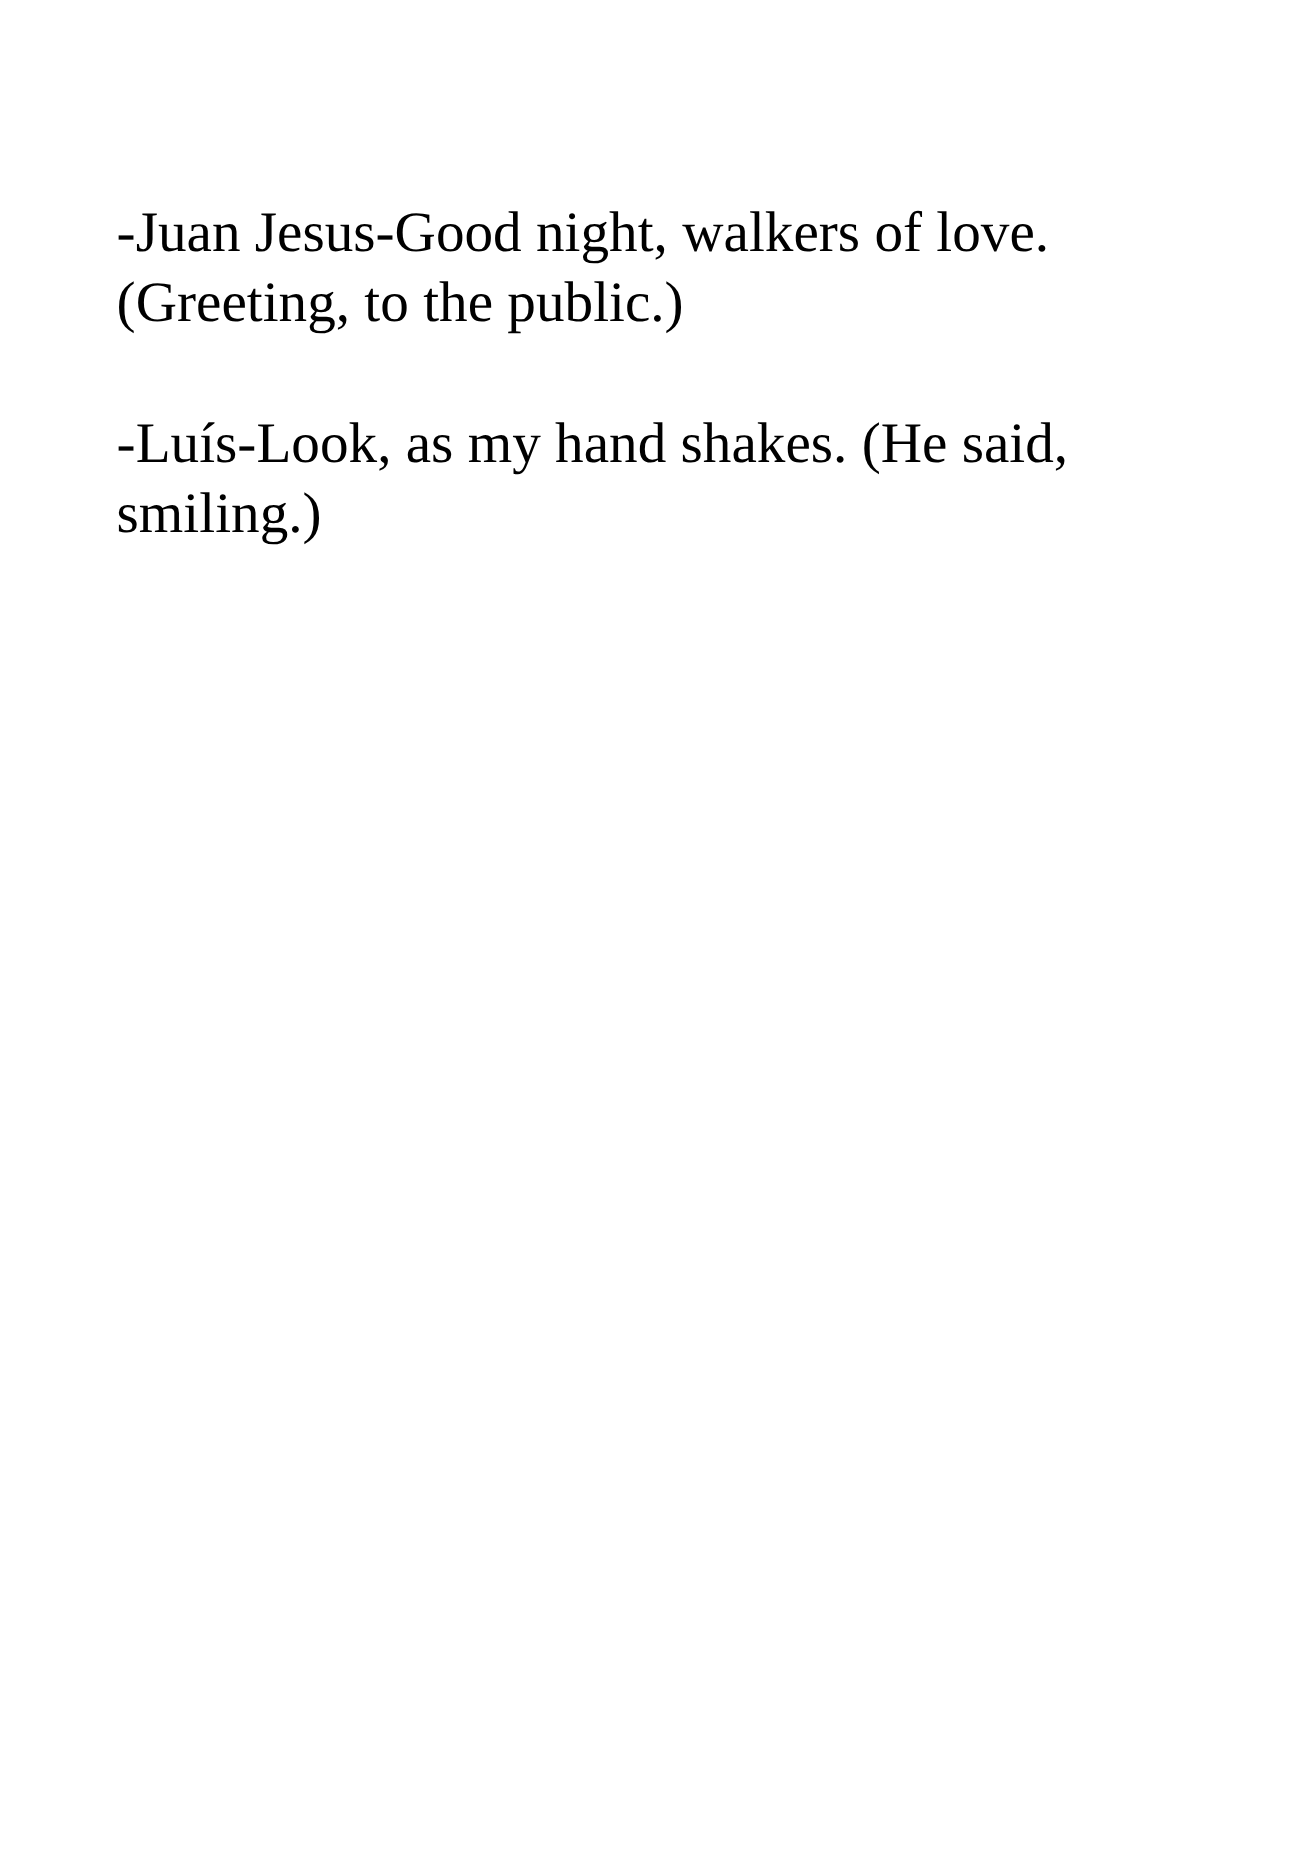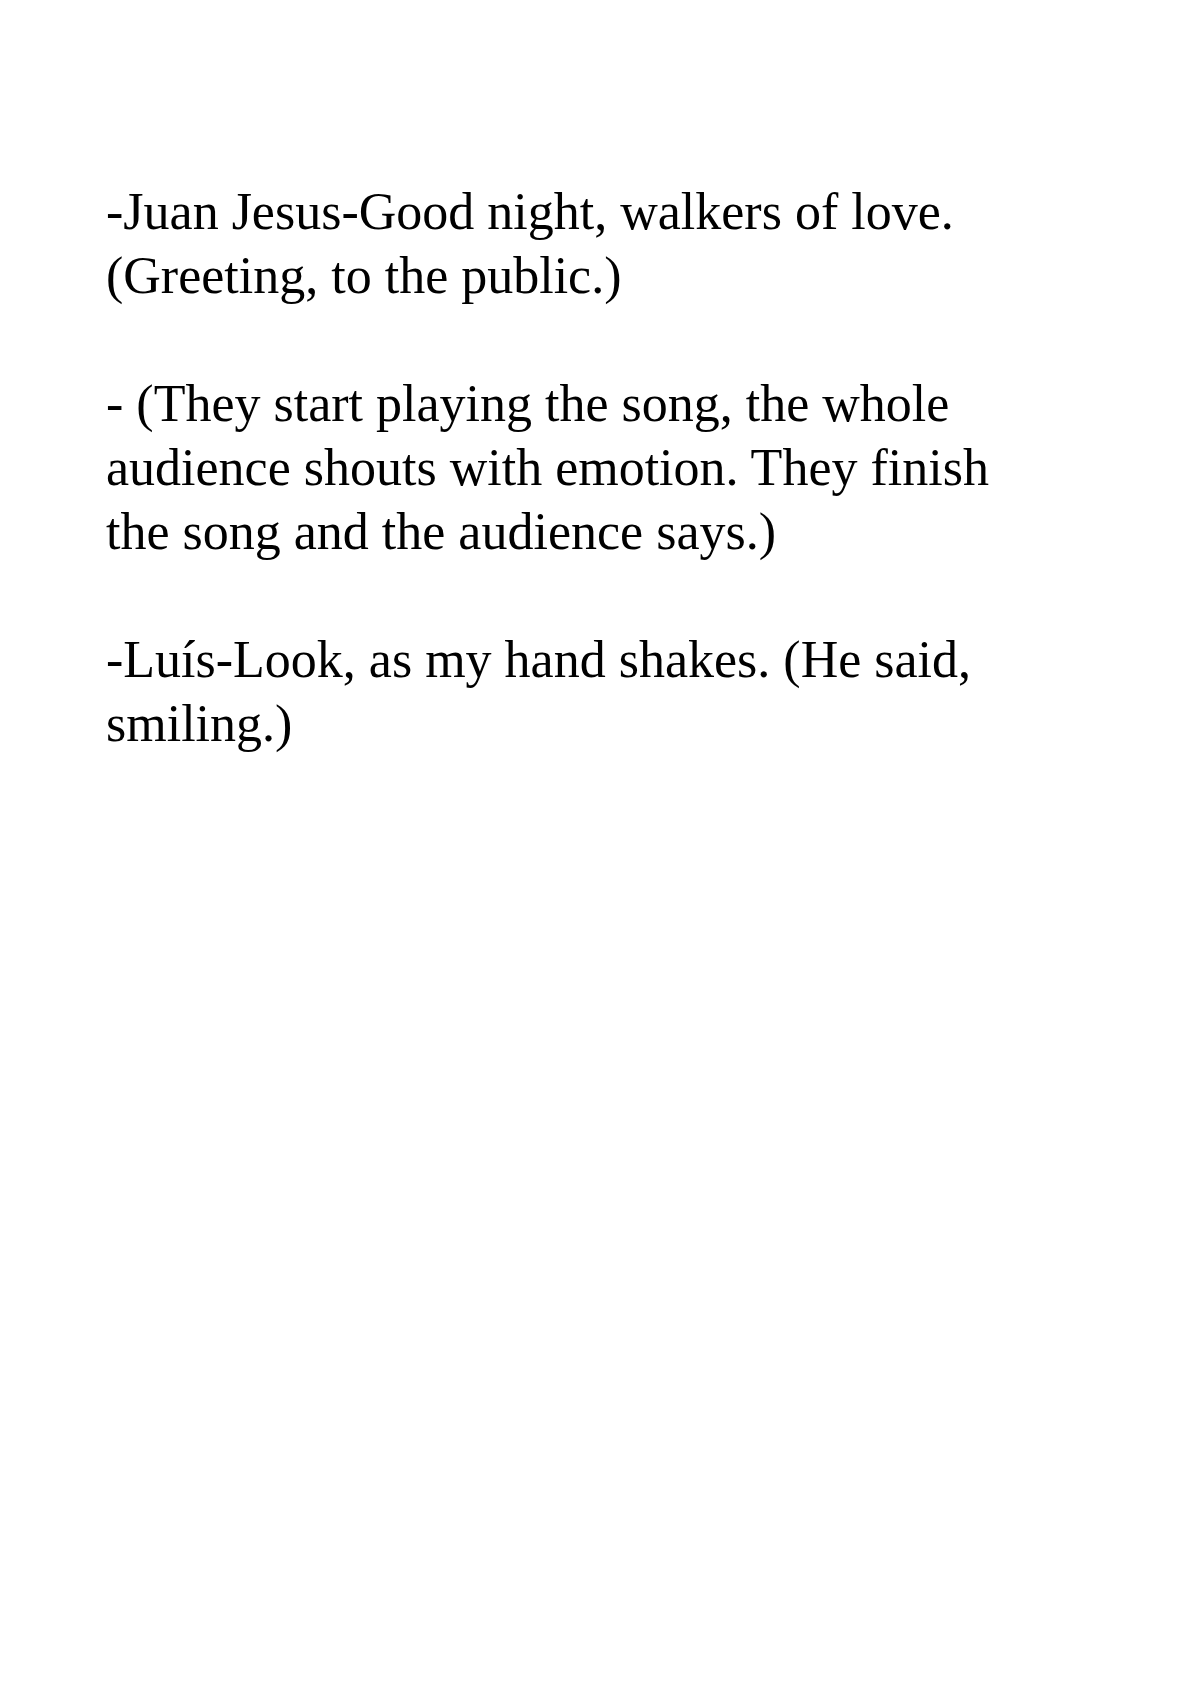--- a/index.html
+++ b/index.html
@@ -33,22 +33,19 @@
     margin-bottom: 0;
   }
 </style>
 </head>
 <body>
 
 <div class="page" style="background: rgb(255, 255, 255); color: rgb(0, 0, 0);">
   <p class="para">-Juan Jesus-Good night, walkers of love.
 (Greeting, to the public.)</p>
 
-  <p class="para">- (They start playing the song, the whole
-audience shouts with emotion. They finish
-the song and the audience says.)</p>
 
 
 
 
   <p class="para">-Luís-Look, as my hand shakes. (He said,
 smiling.)</p>
 </div>
 
 </body></html>

